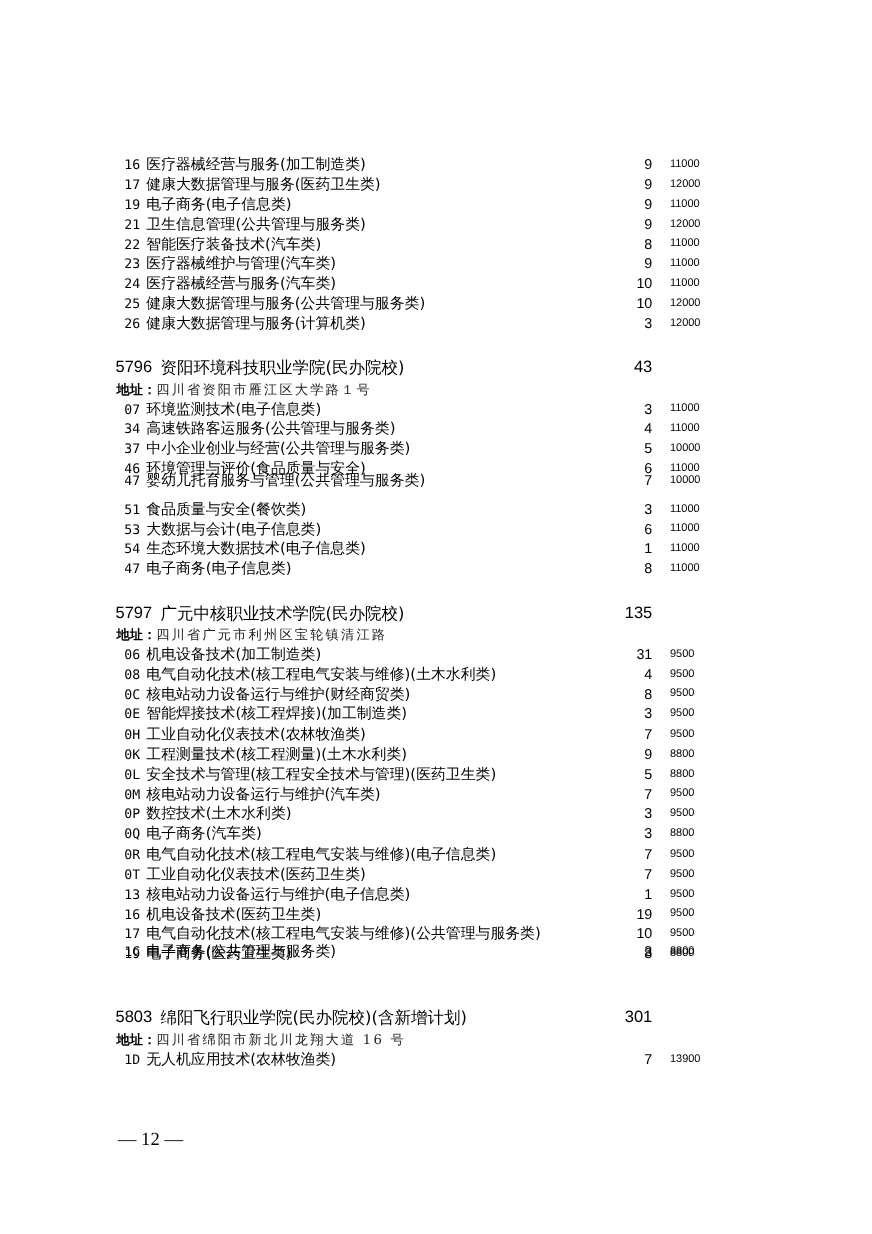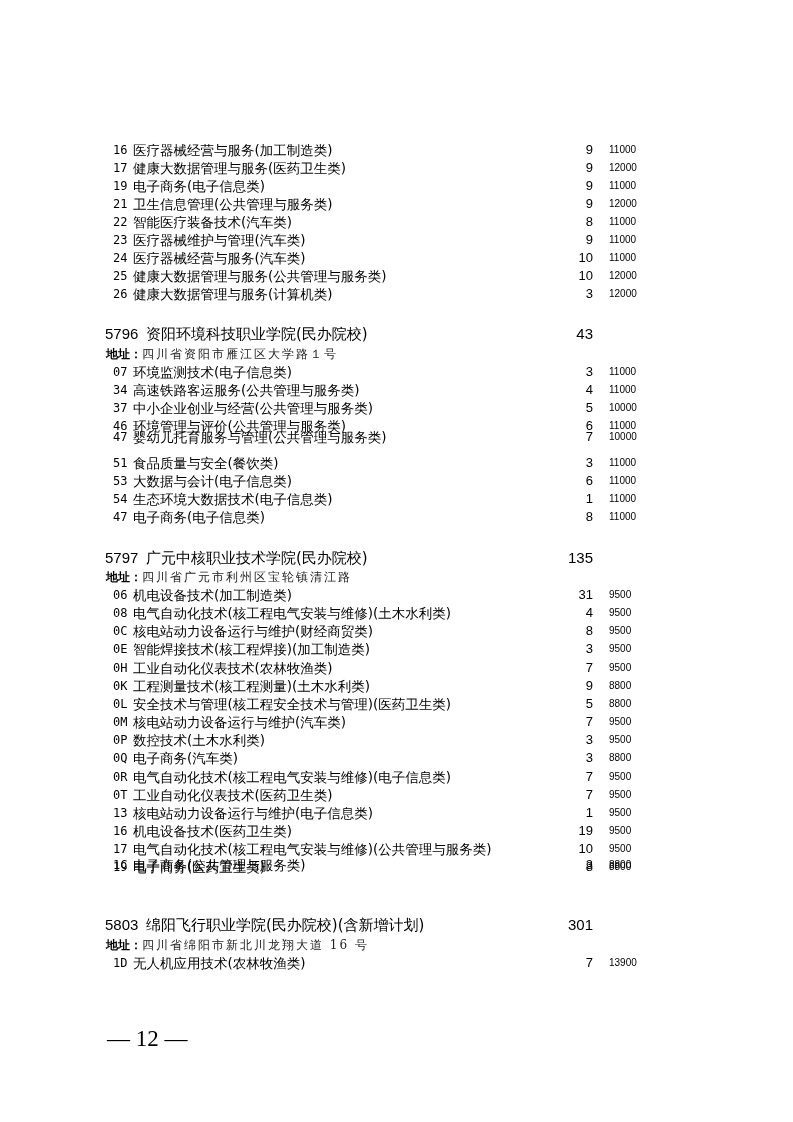--- a/index.html
+++ b/index.html
@@ -10,21 +10,21 @@
   .row .name { position:absolute; left:133px; }
   .row .count { position:absolute; right:200px; text-align:right; font-family:"Liberation Sans", sans-serif; font-size:13px; }
   .row .fee { position:absolute; left:609px; font-family:"Liberation Sans", sans-serif; font-size:10px; }
   .school { position:absolute; left:0; width:793px; height:22px; font-size:15px; line-height:22px; white-space:nowrap; }
   .school .scode { position:absolute; left:105px; font-family:"Liberation Sans", sans-serif; }
   .school .sname { position:absolute; left:146px; }
   .school .stotal { position:absolute; right:200px; text-align:left; font-family:"Liberation Sans", sans-serif; }
   .addr { position:absolute; left:106px; height:16px; font-size:12px; line-height:16px; white-space:nowrap; font-family:"DejaVu Serif", "Liberation Serif", serif; }
   .addr .lbl { font-family:Liberation Serif, serif; font-weight:bold; }
   .addr .val { letter-spacing:2px; color:#222;margin-top:34px; }
-  .footer { position:absolute; left:107px; top:1026px; font-size:23px; font-family:"Liberation Serif", serif; }
+  .footer { position:absolute; left:107px; top:1026px; font-size:17px; font-family:"Liberation Serif", serif; }
 </style>
 </head>
 <body>
 
 <div class="page">
 
   <div class="row" style="top:141px">
       <span class="code">16</span>
       <span class="name">医疗器械经营与服务(加工制造类)</span>
       <span class="count">9</span>
@@ -98,21 +98,21 @@
       <span class="fee">11000</span>
     </div>
   <div class="row" style="top:399px">
       <span class="code">37</span>
       <span class="name">中小企业创业与经营(公共管理与服务类)</span>
       <span class="count">5</span>
       <span class="fee">10000</span>
     </div>
   <div class="row" style="top:417px">
       <span class="code">46</span>
-      <span class="name">环境管理与评价(公共管理与服务类)</span>
+      <span class="name">环境管理与评价(食品质量与安全)</span>
       <span class="count">6</span>
       <span class="fee">11000</span>
     </div>
   <div class="row" style="top:428px">
       <span class="code">47</span>
       <span class="name">婴幼儿托育服务与管理(公共管理与服务类)</span>
       <span class="count">7</span>
       <span class="fee">10000</span>
     </div>
   <div class="row" style="top:454px">

